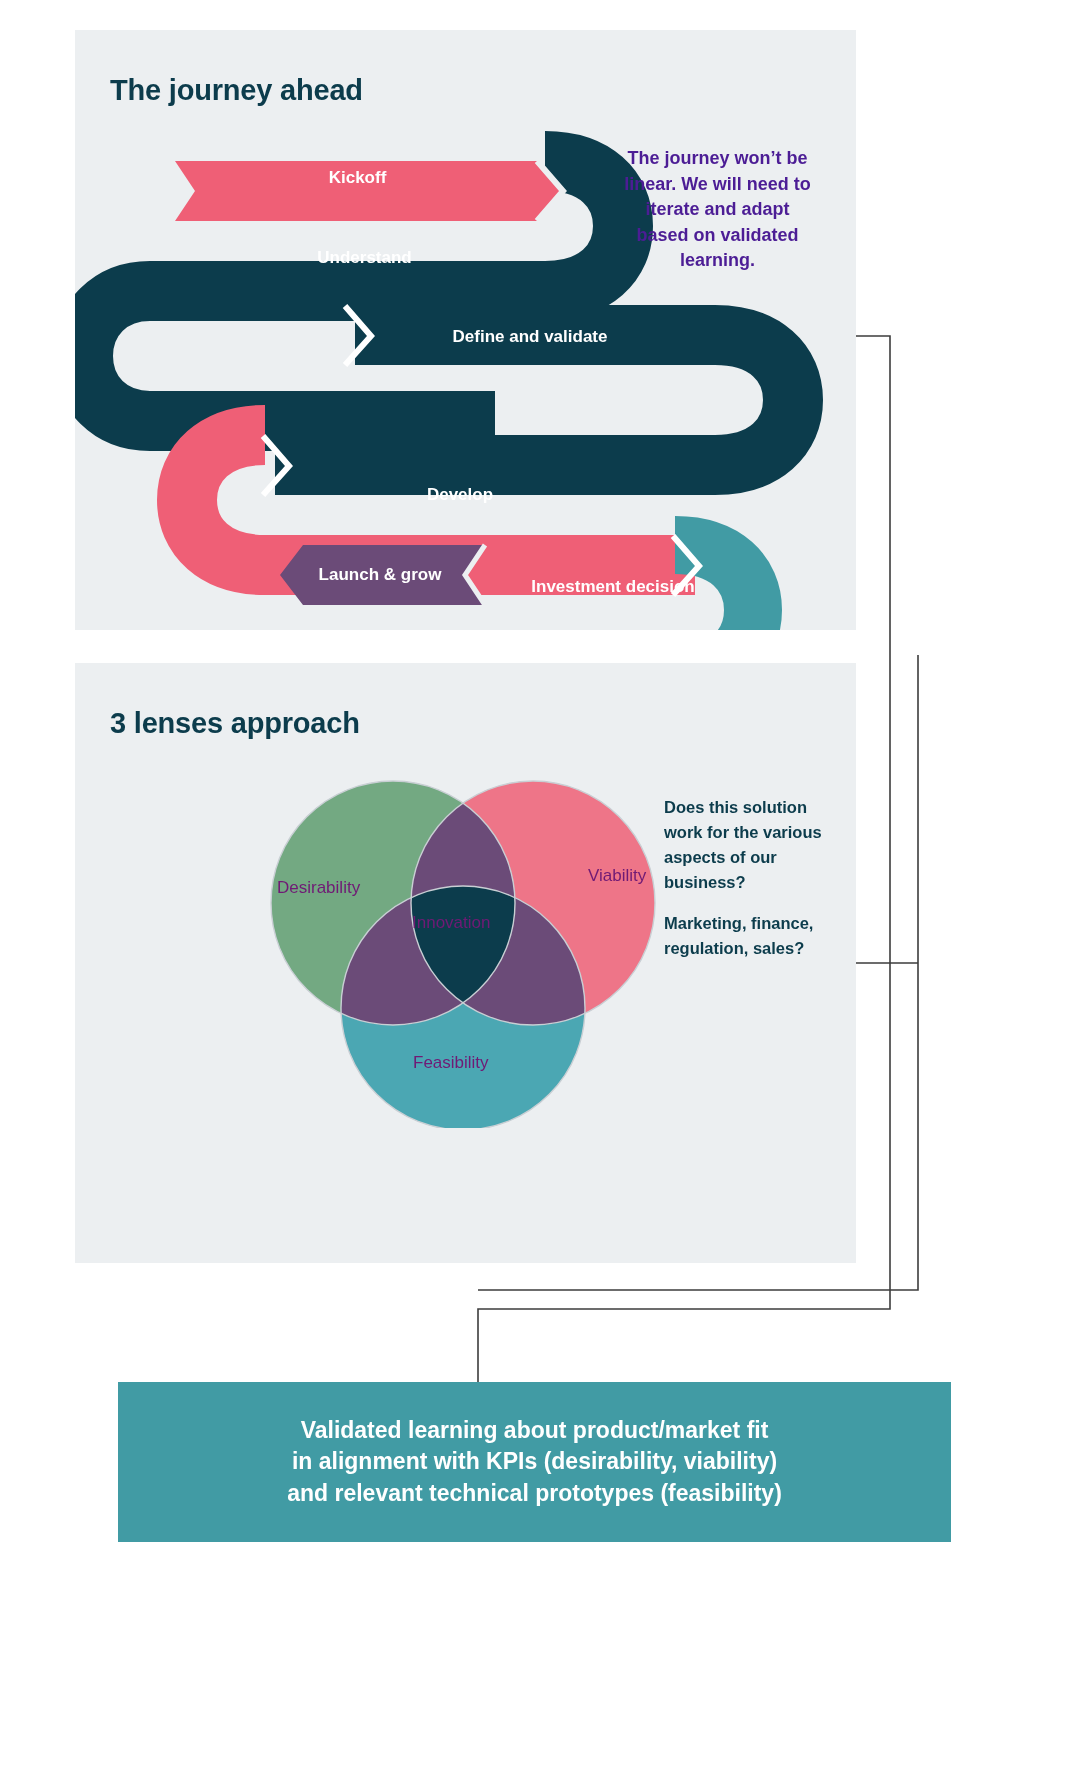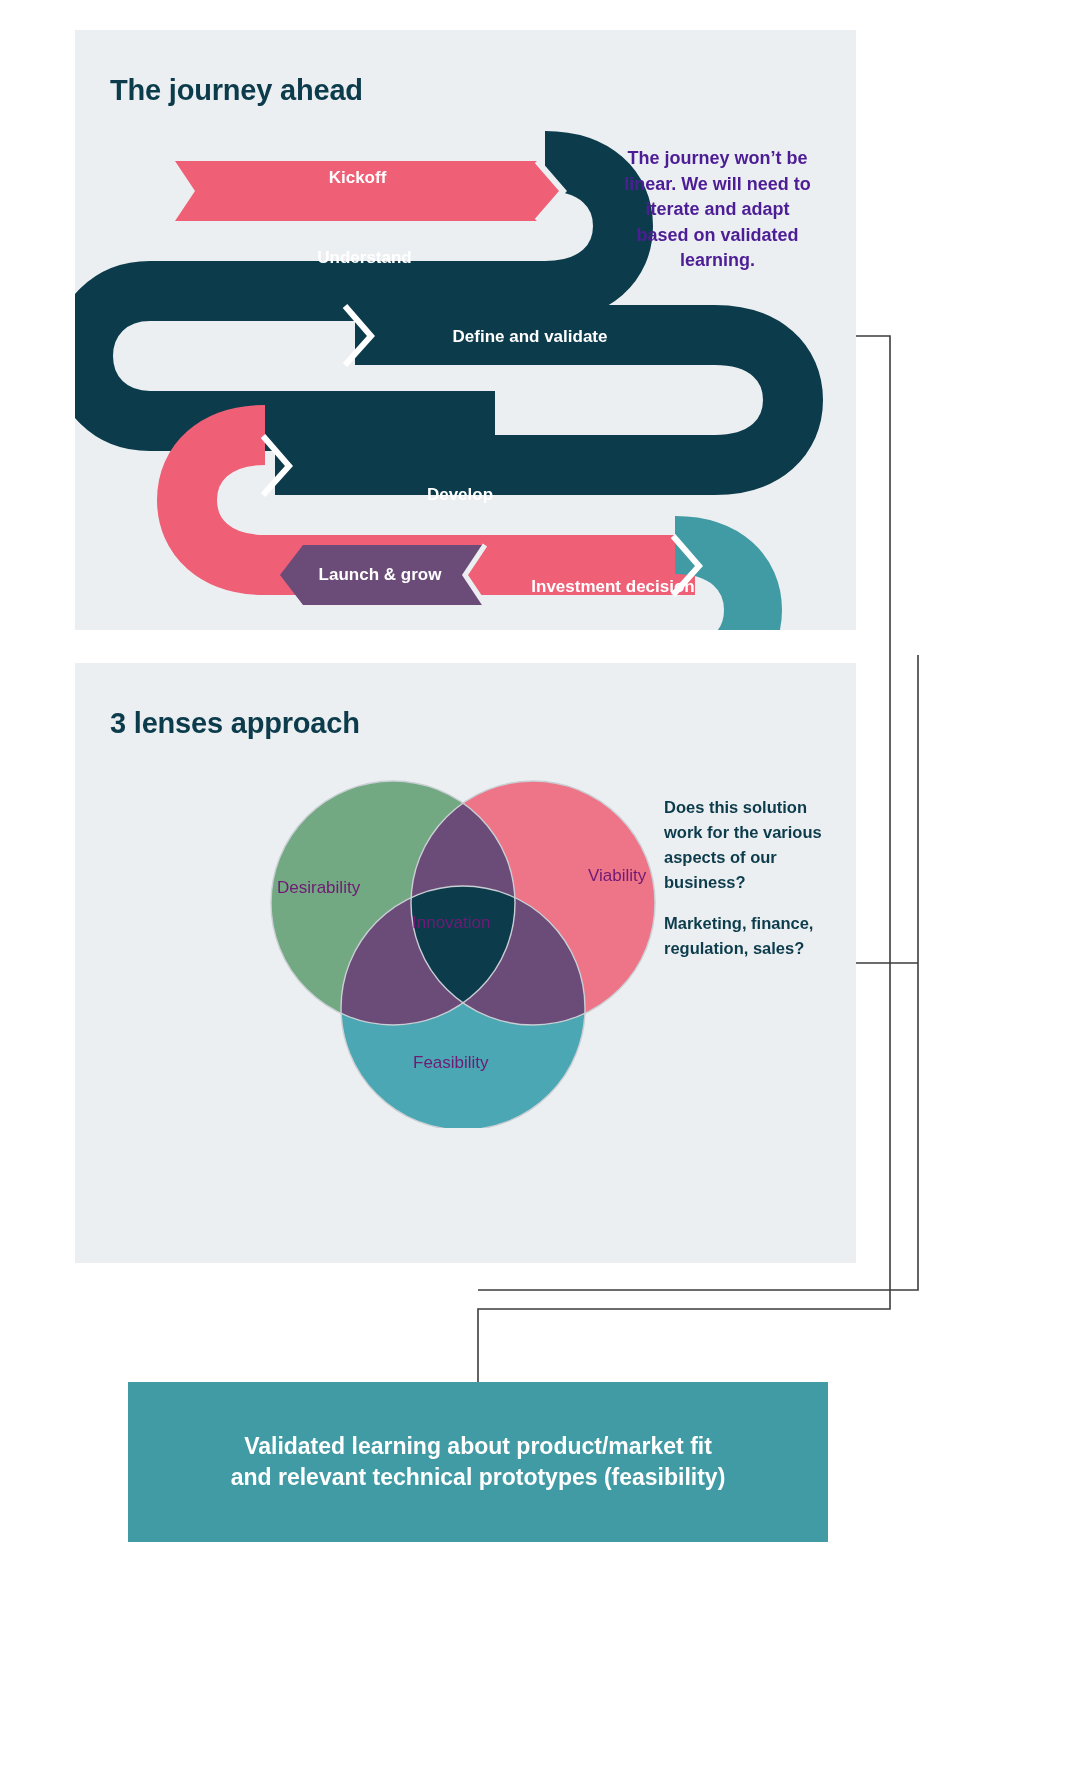--- a/index.html
+++ b/index.html
@@ -108,22 +108,22 @@
   #connectors {
     position: absolute;
     left: 0; top: 0;
     width: 1081px; height: 1779px;
     pointer-events: none;
   }
 
   
   #conclusion-box {
     position: absolute;
-    left: 128px; top: 1382px;
-    width: 700px; height: 160px;
+    left: 118px; top: 1382px;
+    width: 833px; height: 160px;
     background: #419ba4;
     display: flex;
     align-items: center;
     justify-content: center;
   }
   #conclusion-text {
     color: #ffffff;
     font-size: 23px;
     font-weight: bold;
     line-height: 1.35;
@@ -248,17 +248,18 @@
 
 
   <svg id="connectors" viewBox="0 0 1081 1779">
     <path d="M 856 336 L 890 336 L 890 1309 L 478 1309 L 478 1382" fill="none" stroke="#3d3d3d" stroke-width="1.6"></path>
     <path d="M 856 963 L 918 963 L 918 655 L 918 1290 L 478 1290" fill="none" stroke="#3d3d3d" stroke-width="1.6"></path>
   </svg>
 
   <div id="conclusion-box">
     <div id="conclusion-text">
       <div>Validated learning about product/market fit</div>
+      <div>in alignment with KPIs (desirability, viability)</div>
       <div>and relevant technical prototypes (feasibility)</div>
     </div>
   </div>
 
 </div>
 
 </body></html>

